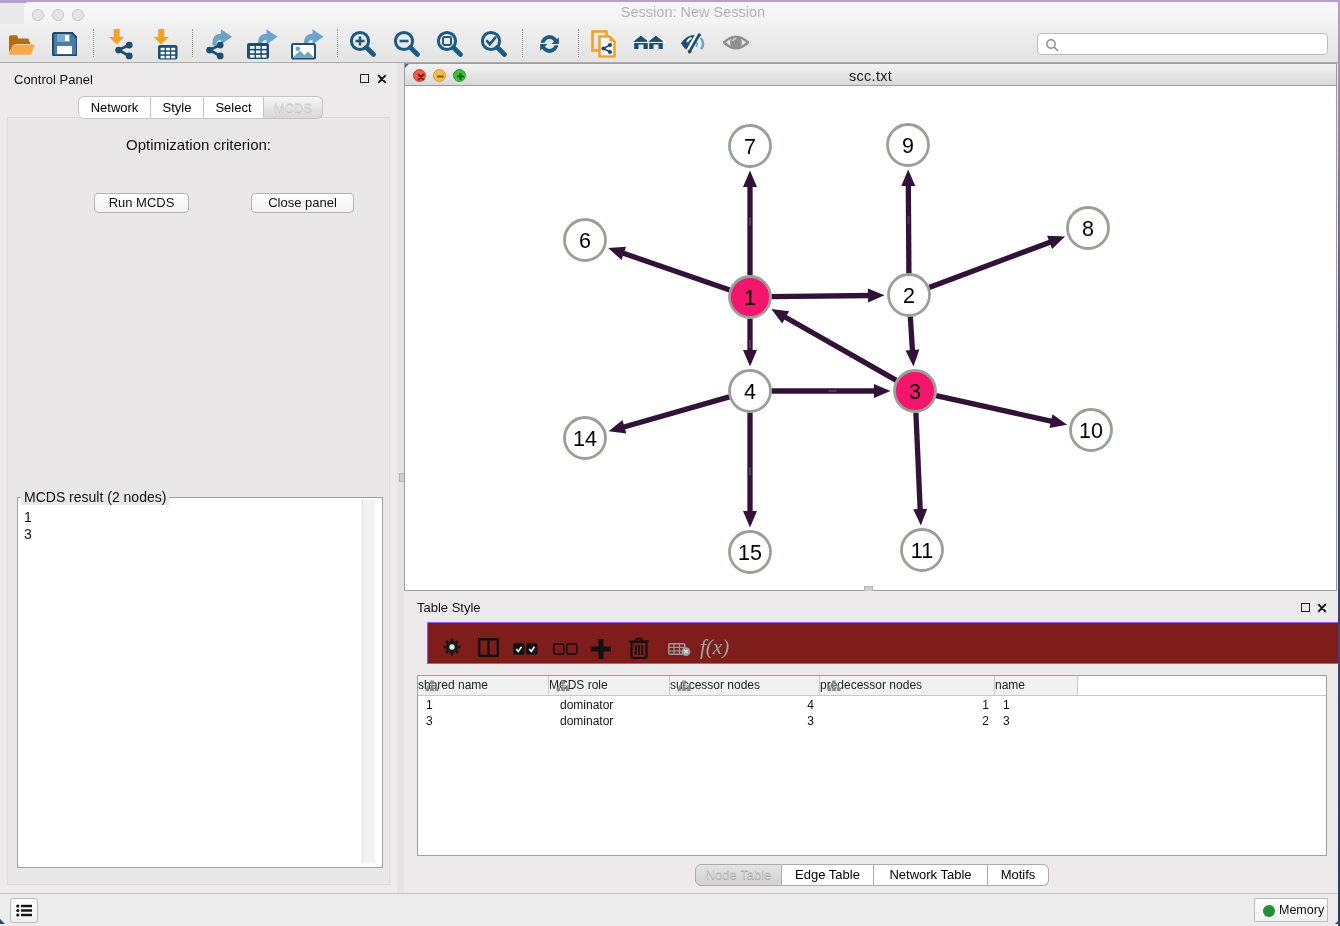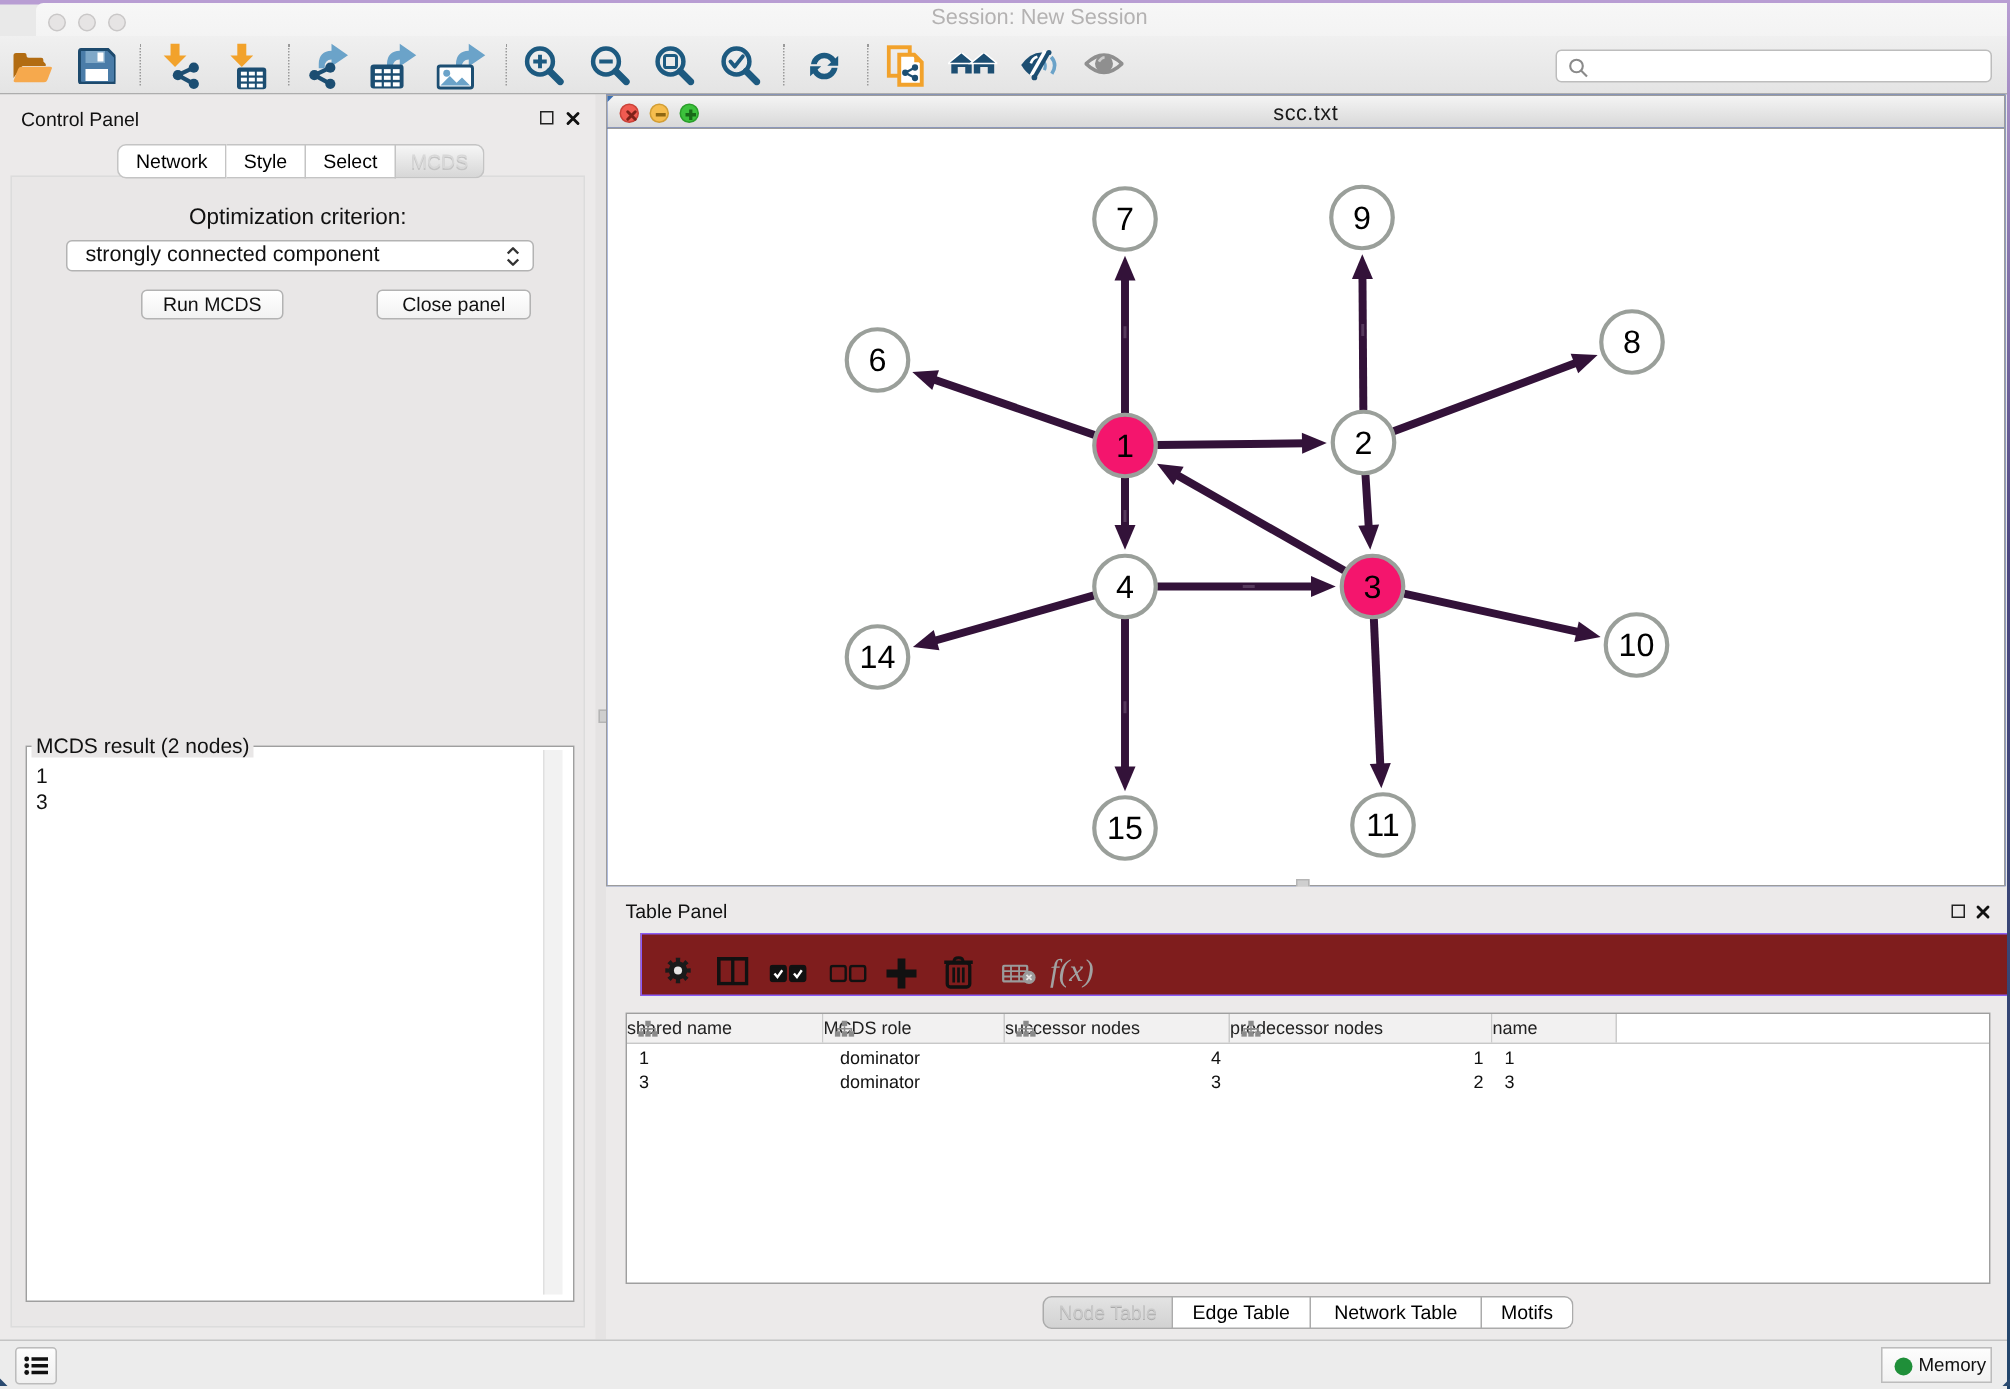--- a/index.html
+++ b/index.html
@@ -227,23 +227,20 @@
   <div style="position:absolute;left:360px;top:11px;width:9px;height:9px;border:1.6px solid #222;"></div>
     <svg style="position:absolute;left:377px;top:11px;" width="10" height="10" viewBox="0 0 12 12">
       <path d="M2,2 L10,10 M10,2 L2,10" stroke="#111" stroke-width="2.3" stroke-linecap="round"></path>
     </svg>
   <div id="cp-body"></div>
   <div class="cptab" style="left:78px; width:73px; border-radius:6px 0 0 6px;">Network</div>
   <div class="cptab" style="left:151px; width:53px; border-left:none;">Style</div>
   <div class="cptab" style="left:204px; width:60px; border-left:none;">Select</div>
   <div class="cptab" style="left:264px; width:59px; border-left:none; border-radius:0 6px 6px 0; background:linear-gradient(#f6f6f6,#d7d7d7); color:#d8d8d8; text-shadow:0 1px 0 #c4c4c4;">MCDS</div>
   <div id="optlabel">Optimization criterion:</div>
-  <div id="dropdown">strongly connected component<svg style="position:absolute;right:8px;top:3px;" width="10" height="14" viewBox="0 0 10 14">
-        <path d="M1.5,5 L5,1.5 8.5,5 M1.5,9 L5,12.5 8.5,9" fill="none" stroke="#333" stroke-width="1.6" stroke-linejoin="round"></path>
-      </svg></div>
   <div class="btn" style="left:94px; width:95px;">Run MCDS</div>
   <div class="btn" style="left:203px; width:103px;margin-left:48px;">Close panel</div>
   <div id="fieldset">
     <div id="fieldlegend">MCDS result (2 nodes)</div>
     <div style="position:absolute; left:6px; top:11px; font-size:14px; color:#111; line-height:17px;">1<br>3</div>
     <div id="fscroll"></div>
   </div>
 </div>
 <div class="abs" id="vsplit"></div>
 <div class="abs" id="vhandle"></div>
@@ -320,21 +317,21 @@
         <circle cx="686" cy="344" r="20.5" fill="#ffffff" stroke="#9a9f9a" stroke-width="2.8"></circle>
         <text x="686" y="351.5" font-size="21.5" fill="#000" text-anchor="middle" font-family="Liberation Sans, sans-serif">10</text>
         <circle cx="345" cy="466" r="20.5" fill="#ffffff" stroke="#9a9f9a" stroke-width="2.8"></circle>
         <text x="345" y="473.5" font-size="21.5" fill="#000" text-anchor="middle" font-family="Liberation Sans, sans-serif">15</text>
         <circle cx="517" cy="464" r="20.5" fill="#ffffff" stroke="#9a9f9a" stroke-width="2.8"></circle>
         <text x="517" y="471.5" font-size="21.5" fill="#000" text-anchor="middle" font-family="Liberation Sans, sans-serif">11</text>
       </svg></div>
 </div>
 <div class="abs" id="hhandle"></div>
 <div class="abs" id="tp">
-  <div id="tp-title">Table Panel</div>
+  <div id="tp-title">Table Style</div>
   <div style="position:absolute;left:897px;top:12px;width:9px;height:9px;border:1.6px solid #222;"></div>
     <svg style="position:absolute;left:913px;top:12px;" width="10" height="10" viewBox="0 0 12 12">
       <path d="M2,2 L10,10 M10,2 L2,10" stroke="#111" stroke-width="2.3" stroke-linecap="round"></path>
     </svg>
   <div id="tp-toolbar">
       <svg style="position:absolute;left:15px;top:15px;" width="18" height="18" viewBox="0 0 18 18">
         <polygon points="7.46,0.54 10.54,0.54 10.31,2.94 12.36,3.79 13.89,1.93 16.07,4.11 14.21,5.64 15.06,7.69 17.46,7.46 17.46,10.54 15.06,10.31 14.21,12.36 16.07,13.89 13.89,16.07 12.36,14.21 10.31,15.06 10.54,17.46 7.46,17.46 7.69,15.06 5.64,14.21 4.11,16.07 1.93,13.89 3.79,12.36 2.94,10.31 0.54,10.54 0.54,7.46 2.94,7.69 3.79,5.64 1.93,4.11 4.11,1.93 5.64,3.79 7.69,2.94" fill="#1a1a1a"></polygon>
         <circle cx="9" cy="9" r="2.7" fill="#e7e5e5"></circle>
       </svg>
       <svg style="position:absolute;left:50px;top:15px;" width="21" height="19" viewBox="0 0 21 19">

